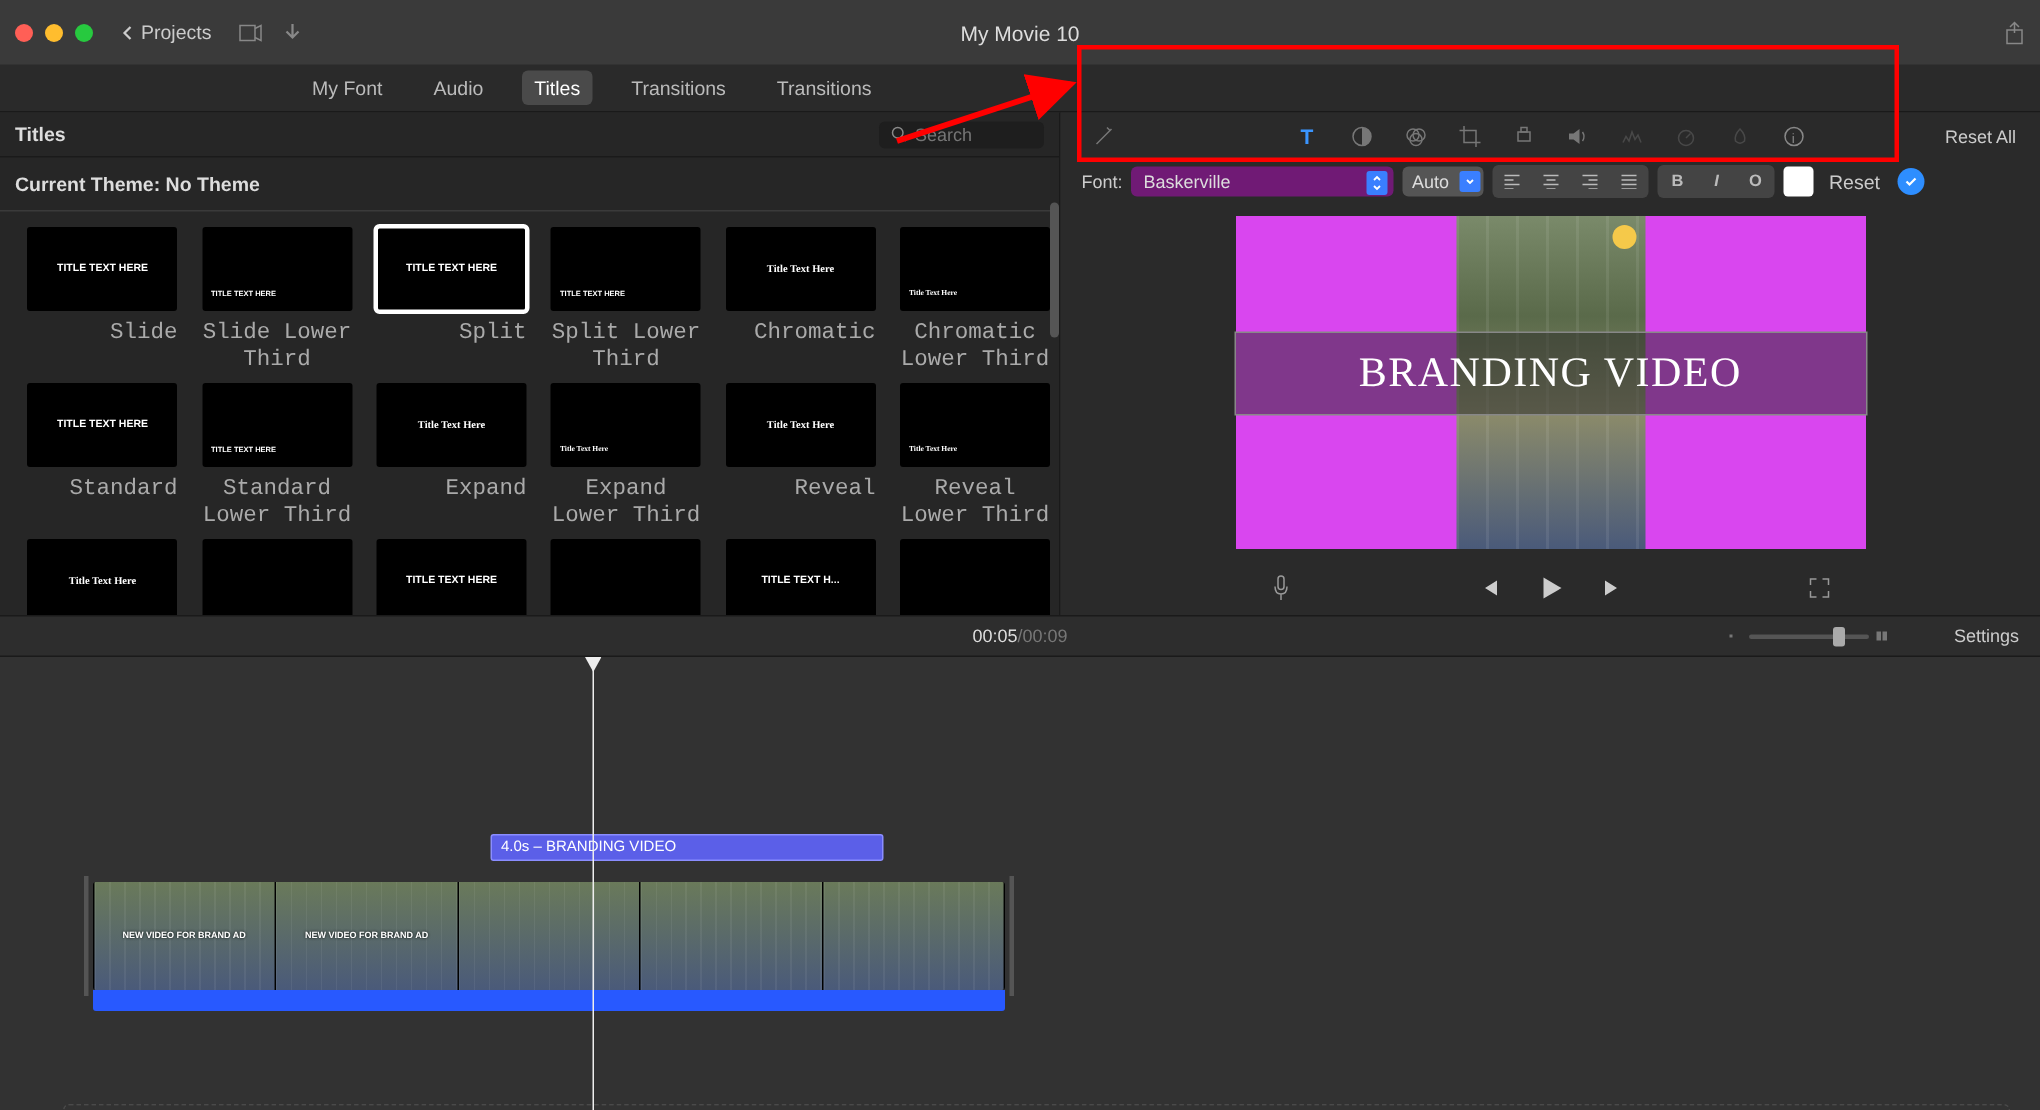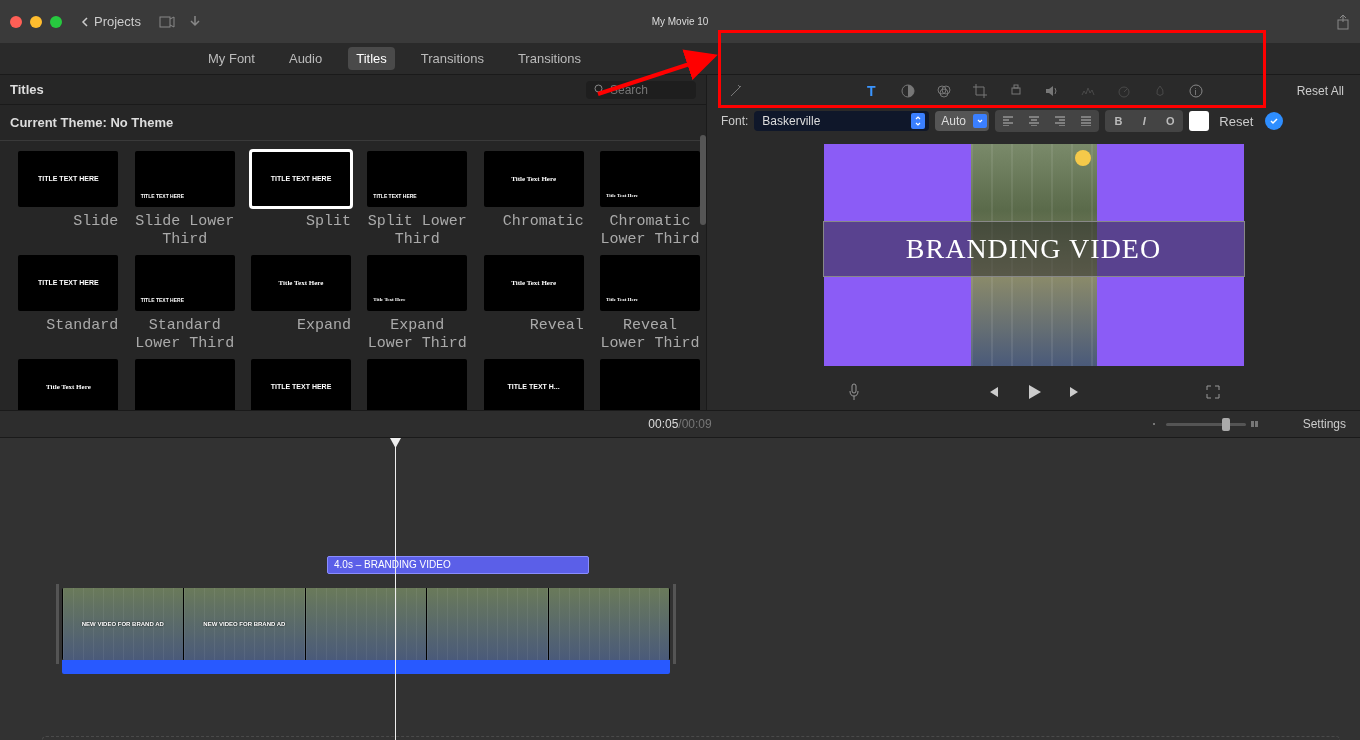--- a/index.html
+++ b/index.html
@@ -8,21 +8,21 @@
 
 .titlebar { height: 43px; background: #3a3a3a; display: flex; align-items: center; padding: 0 10px; position: relative; }
 .traffic { display: flex; gap: 8px; }
 .dot { width: 12px; height: 12px; border-radius: 50%; }
 .dot.red { background: #ff5f56; }
 .dot.yellow { background: #ffbd2e; }
 .dot.green { background: #27c93f; }
 .projects-btn { margin-left: 18px; display: flex; align-items: center; gap: 4px; color: #ccc; font-size: 13px; cursor: pointer; }
 .projects-btn svg { width: 10px; height: 10px; }
 .toolbar-icons { margin-left: 18px; display: flex; gap: 14px; color: #888; }
-.title-center { position: absolute; left: 50%; transform: translateX(-50%); font-size: 10px; color: #ddd; }
+.title-center { position: absolute; left: 50%; transform: translateX(-50%); font-size: 14px; color: #ddd; }
 .share-btn { margin-left: auto; color: #888; }
 
 
 .tabs-row { height: 32px; background: #2a2a2a; border-bottom: 1px solid #1a1a1a; display: flex; align-items: center; padding-left: 200px; gap: 18px; }
 .tab { font-size: 13px; color: #bbb; cursor: pointer; padding: 4px 8px; border-radius: 4px; }
 .tab.active { background: #4a4a4a; color: #fff; }
 
 
 .main { display: flex; height: 335px; }
 .left-panel { width: 707px; display: flex; flex-direction: column; background: #262626; border-right: 1px solid #1a1a1a; position: relative; }
@@ -51,37 +51,37 @@
 
 
 .inspector-icons { height: 32px; display: flex; align-items: center; justify-content: center; gap: 18px; padding: 0 20px; position: relative; }
 .insp-icon { width: 18px; height: 18px; display: flex; align-items: center; justify-content: center; color: #777; cursor: pointer; }
 .insp-icon.active { color: #3a95ff; }
 .reset-all { color: #ccc; font-size: 12px; cursor: pointer; position: absolute; right: 16px; }
 .wand { position: absolute; left: 20px; color: #777; }
 
 .font-row { height: 28px; display: flex; align-items: center; gap: 6px; padding: 0 14px; font-size: 12px; }
 .font-label { color: #ccc; text-align: right; }
-.font-select { background: #0f172a; border-radius: 4px; padding: 3px 8px; display: flex; align-items: center; width: 175px; color: #ddd; position: relative; cursor: pointer; }
+.font-select { background: #701a75; border-radius: 4px; padding: 3px 8px; display: flex; width: 175px; color: #ddd; position: relative; cursor: pointer; }
 .font-select .updown { position: absolute; right: 4px; background: #3a7fff; width: 14px; border-radius: 2px; display: flex; flex-direction: column; align-items: center; justify-content: center; height: 16px; }
 .size-select { background: #555; border-radius: 4px; padding: 3px 6px; display: flex; align-items: flex-start; gap: 4px; color: #ddd; cursor: pointer; position: relative; width: 54px; }
 .size-select .dd { position: absolute; right: 2px; background: #3a7fff; width: 14px; height: 14px; border-radius: 2px; display:flex; align-items:center; justify-content:center; }
 .btn-group { display: flex; gap: 2px; background: #444; border-radius: 4px; padding: 1px; }
 .btn-group .b { width: 24px; height: 20px; display: flex; align-items: center; justify-content: center; color: #bbb; cursor: pointer; font-size: 11px; font-weight: 600; border-radius: 3px; }
 .color-swatch { width: 20px; height: 20px; background: #fff; border-radius: 3px; cursor: pointer; }
 .reset-btn { color: #ccc; font-size: 13px; cursor: pointer; margin-left: 4px; }
 .blue-circle { width: 18px; height: 18px; background: #2e8eff; border-radius: 50%; margin-left: 6px; display:flex;align-items:center;justify-content:center; }
 
 
 .red-box { position: absolute; border: 3px solid #f00; top: 30px; left: 718px; width: 548px; height: 78px; pointer-events: none; z-index: 50; }
 .red-arrow { position: absolute; top: 48px; left: 594px; z-index: 51; pointer-events: none; }
 
 
 .viewer { flex: 1; display: flex; align-items: center; justify-content: center; position: relative; }
-.viewer-canvas { width: 420px; height: 222px; background: #8b5cf6; position: relative; display:flex; align-items:center; justify-content:center; }
+.viewer-canvas { width: 420px; height: 222px; background: #d946ef; position: relative; display:flex; align-items:center; justify-content:center; }
 .viewer-video { height: 222px; width: 126px; background: linear-gradient(#7a8a6a 0%, #5a6a4a 30%, #8a8a6a 60%, #4a5a7a 100%); position: relative; }
 .viewer-video::before { content:""; position:absolute; inset:0; background: repeating-linear-gradient(90deg, rgba(255,255,255,0.08) 0 2px, transparent 2px 20px); }
 .title-overlay { position: absolute; left: 0; right: 0; top: 78px; height: 54px; background: rgba(40,40,40,0.5); outline: 1px solid #888; display:flex; align-items:center; justify-content:center; }
 .title-overlay-text { font-family: Baskerville, Georgia, serif; font-size: 28px; color: #fff; letter-spacing: 1px; }
 .viewer-badge { position:absolute; top: 6px; right: 6px; width: 16px; height: 16px; background: #f5c94a; border-radius: 50%; }
 
 .transport { height: 36px; display: flex; align-items: center; justify-content: center; gap: 24px; color: #ccc; position: relative; }
 .transport .mic { position: absolute; left: 140px; color: #999; }
 .transport .fs { position: absolute; right: 140px; color: #999; }
 

